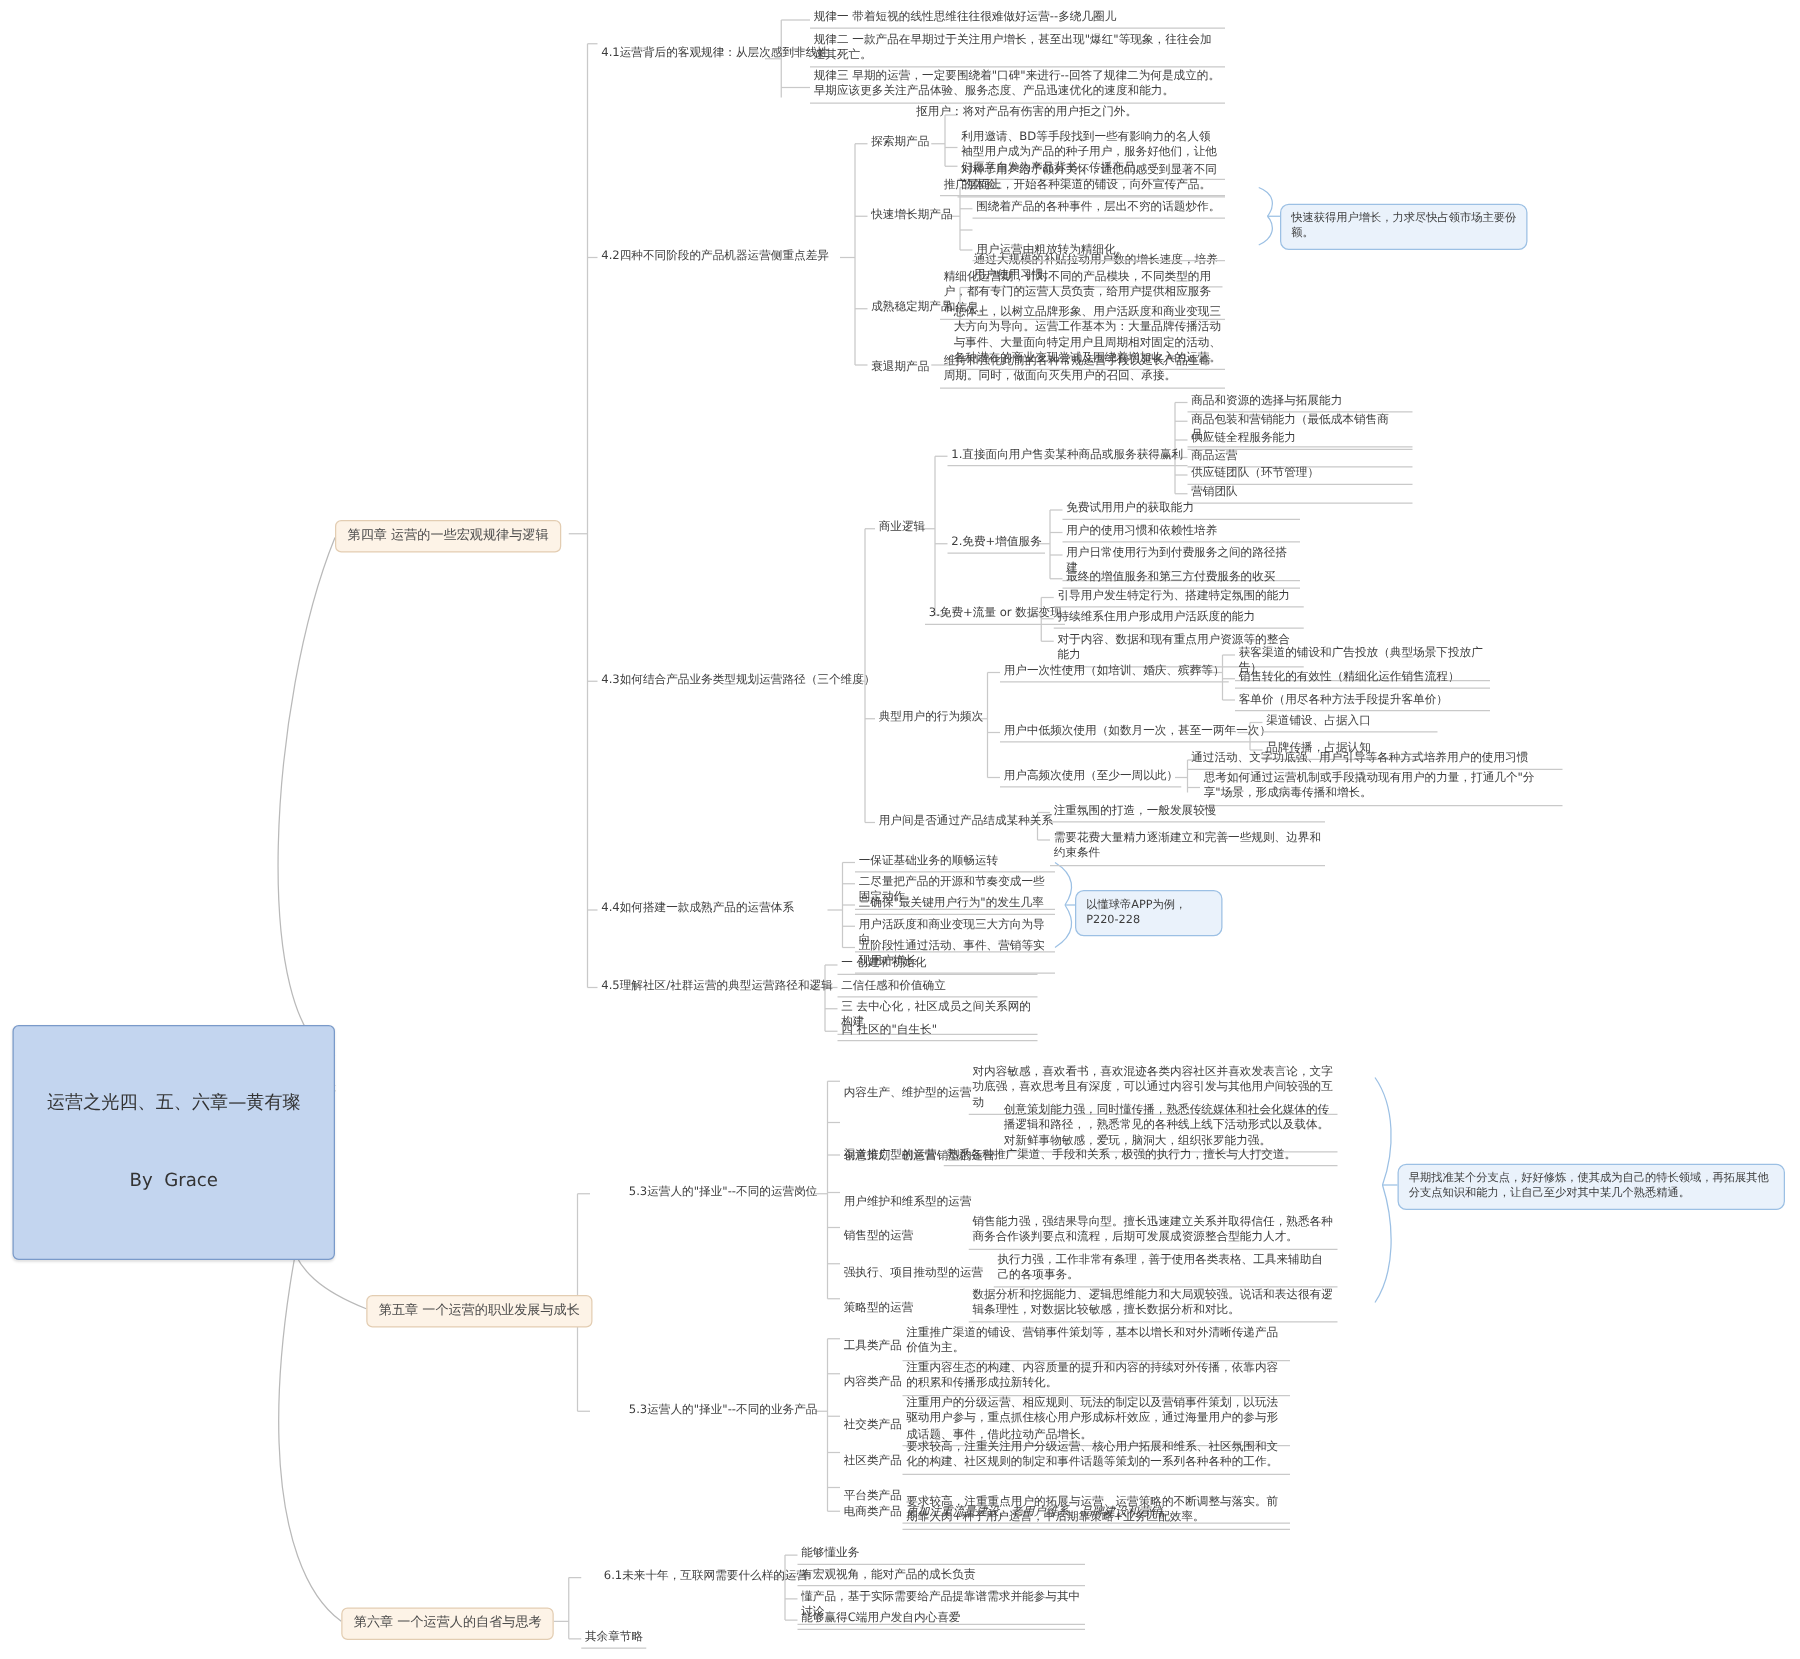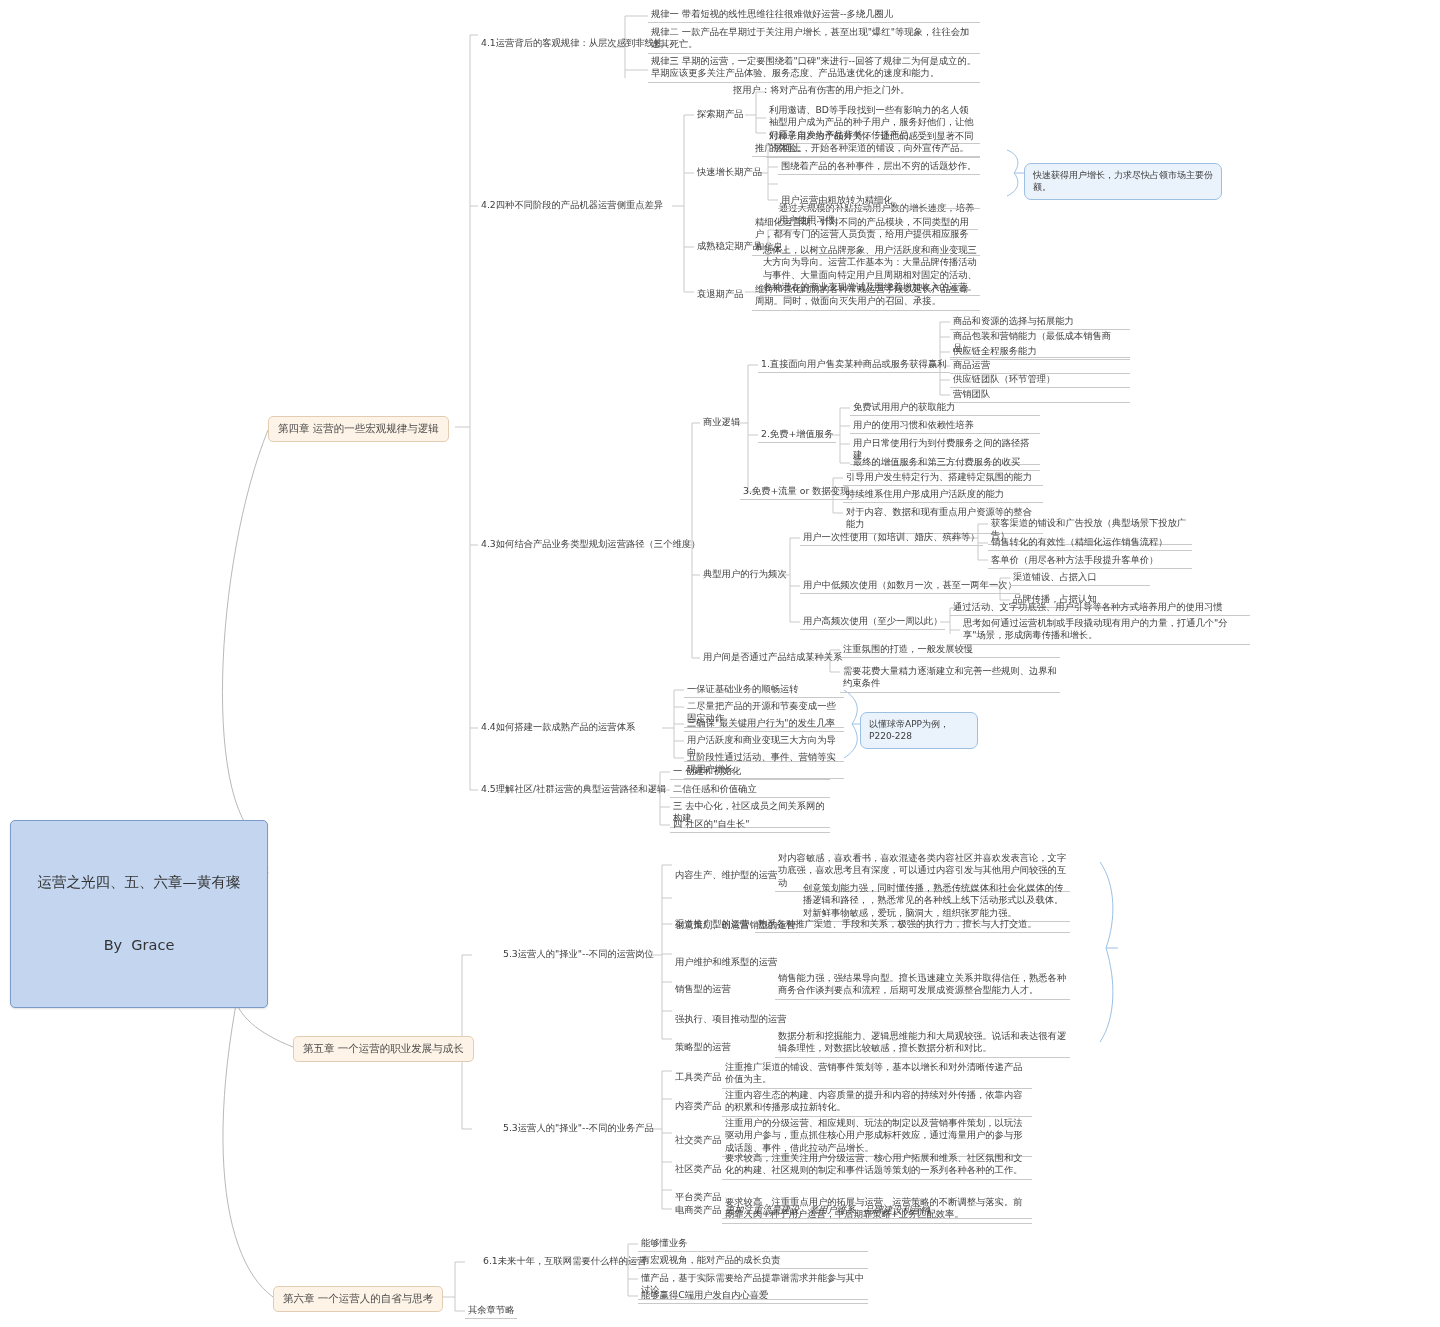--- a/index.html
+++ b/index.html
@@ -353,24 +353,26 @@
 
   <div class="node topic" style="left:672px; top:917px;">渠道推广型的运营</div>
   <div class="node leaf" style="left:755px; top:917px; width:315px;">熟悉各种推广渠道、手段和关系，极强的执行力，擅长与人打交道。</div>
 
   <div class="node topic" style="left:672px; top:955px;">用户维护和维系型的运营</div>
 
   <div class="node topic" style="left:672px; top:982px;">销售型的运营</div>
   <div class="node leaf" style="left:775px; top:971px; width:295px;">销售能力强，强结果导向型。擅长迅速建立关系并取得信任，熟悉各种商务合作谈判要点和流程，后期可发展成资源整合型能力人才。</div>
 
   <div class="node topic" style="left:672px; top:1012px;">强执行、项目推动型的运营</div>
+  <div class="node leaf" style="left:795px; top:1001px; width:275px;">执行力强，工作非常有条理，善于使用各类表格、工具来辅助自己的各项事务。</div>
 
   <div class="node topic" style="left:672px; top:1040px;">策略型的运营</div>
   <div class="node leaf" style="left:775px; top:1029px; width:295px;">数据分析和挖掘能力、逻辑思维能力和大局观较强。说话和表达很有逻辑条理性，对数据比较敏感，擅长数据分析和对比。</div>
 
+  <div class="node callout" style="left:1118px; top:931px; width:310px;">早期找准某个分支点，好好修炼，使其成为自己的特长领域，再拓展其他分支点知识和能力，让自己至少对其中某几个熟悉精通。</div>
 
   <div class="node topic" style="left:500px; top:1121px;">5.3运营人的"择业"--不同的业务产品</div>
 
   <div class="node topic" style="left:672px; top:1070px;">工具类产品</div>
   <div class="node leaf" style="left:722px; top:1060px; width:310px;">注重推广渠道的铺设、营销事件策划等，基本以增长和对外清晰传递产品价值为主。</div>
 
   <div class="node topic" style="left:672px; top:1099px;">内容类产品</div>
   <div class="node leaf" style="left:722px; top:1088px; width:310px;">注重内容生态的构建、内容质量的提升和内容的持续对外传播，依靠内容的积累和传播形成拉新转化。</div>
 
   <div class="node topic" style="left:672px; top:1133px;">社交类产品</div>

